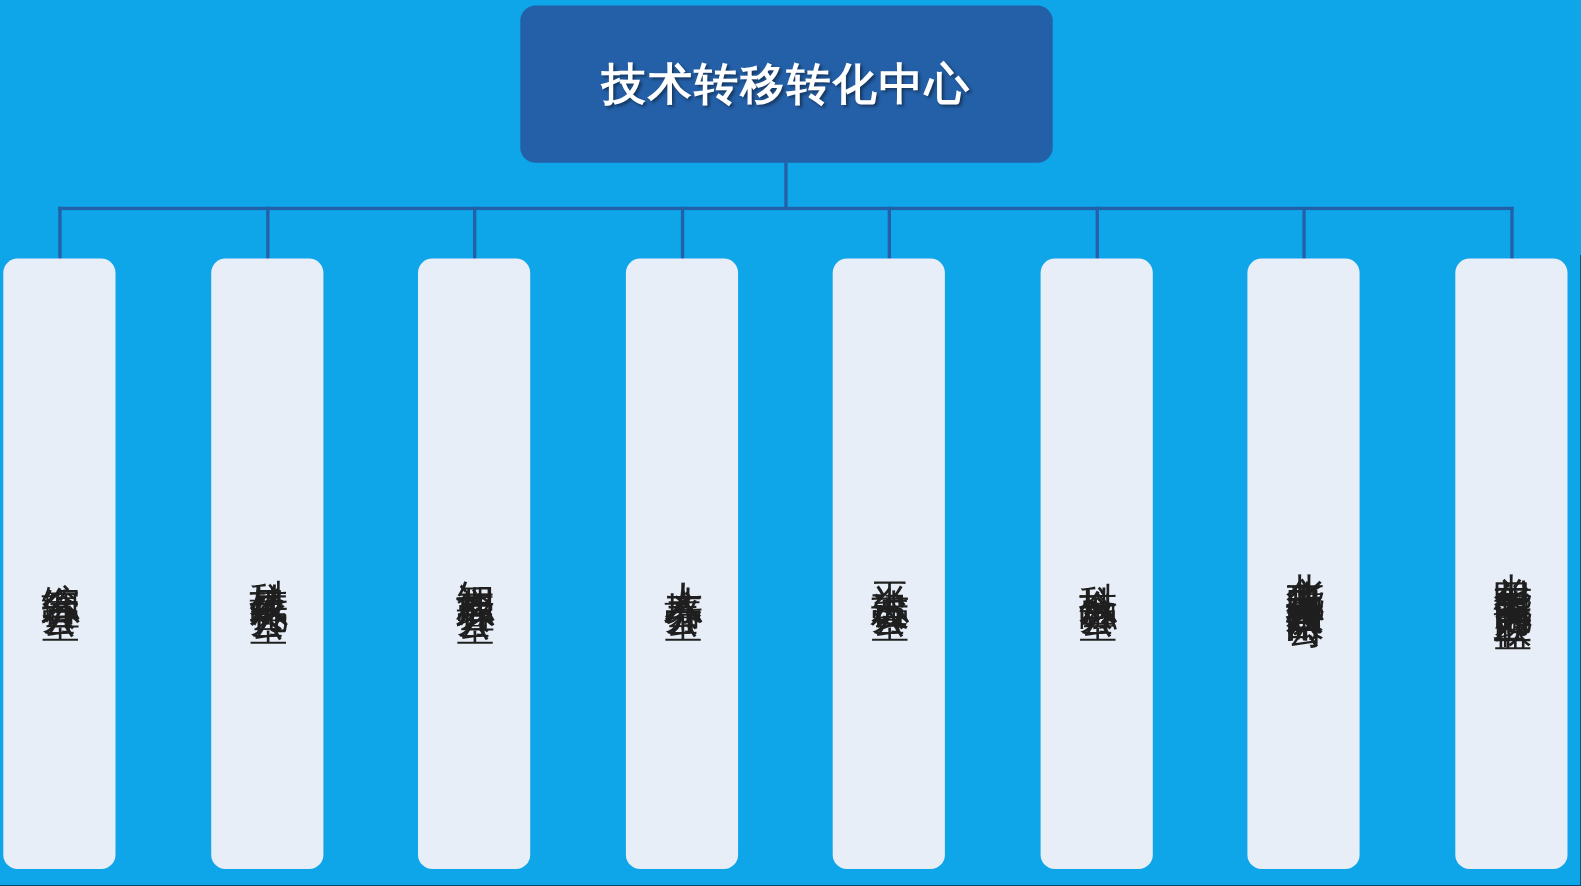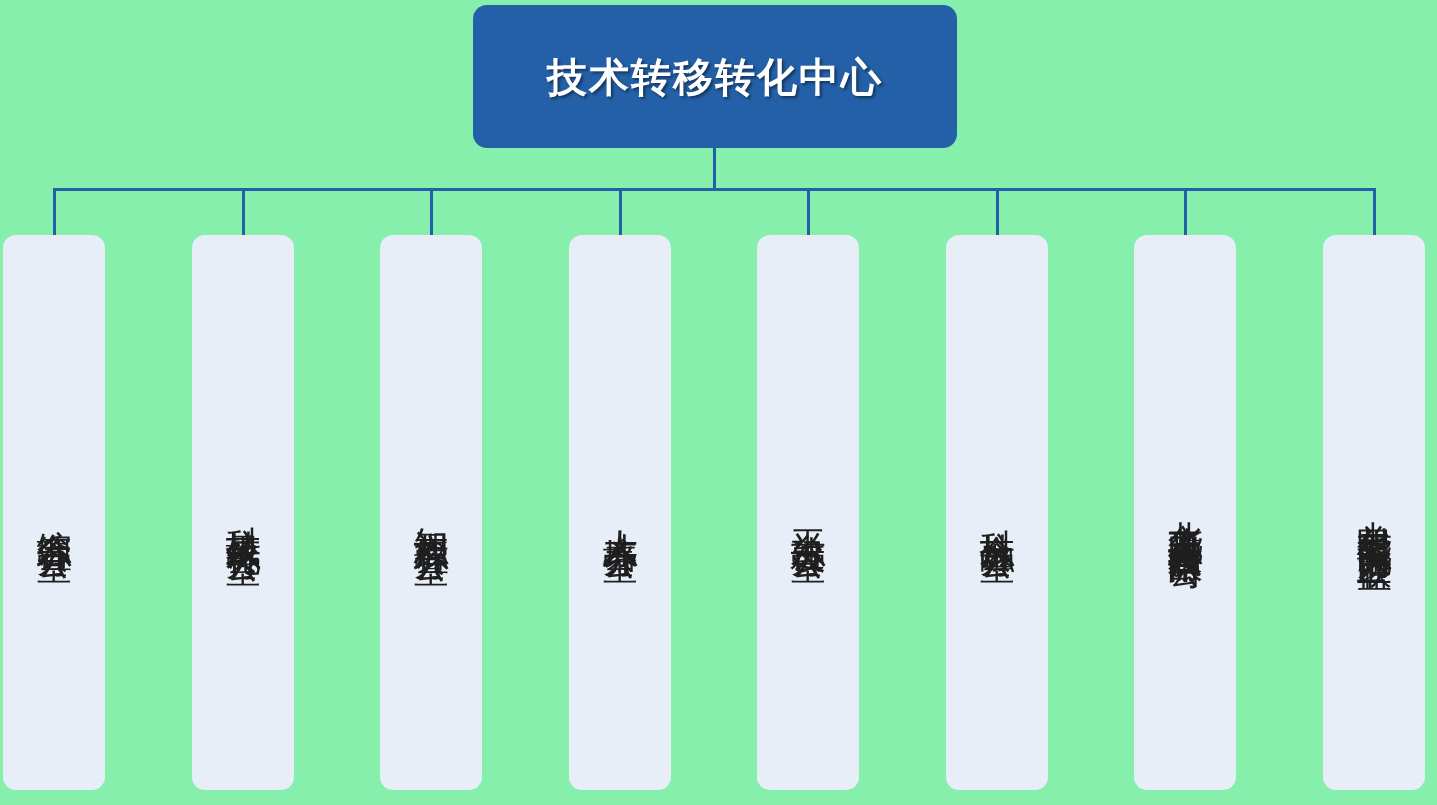--- a/index.html
+++ b/index.html
@@ -11,21 +11,21 @@
     width: 1437px;
     height: 805px;
     overflow: hidden;
     font-family: "Liberation Sans", "DejaVu Sans", sans-serif;
   }
 
   #org-chart {
     position: relative;
     width: 1437px;
     height: 805px;
-    background: #86efac;
+    background: #0ea5e9;
   }
 
   
   .root-node {
     position: absolute;
     left: 473px;
     top: 5px;
     width: 484px;
     height: 143px;
     background: #2460A8;

